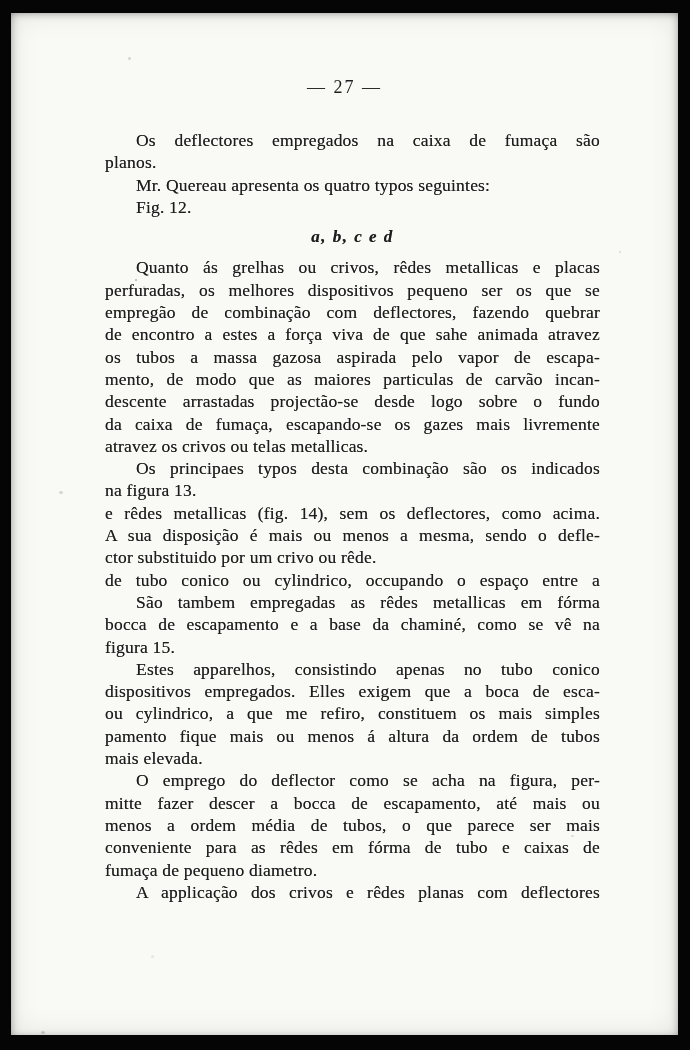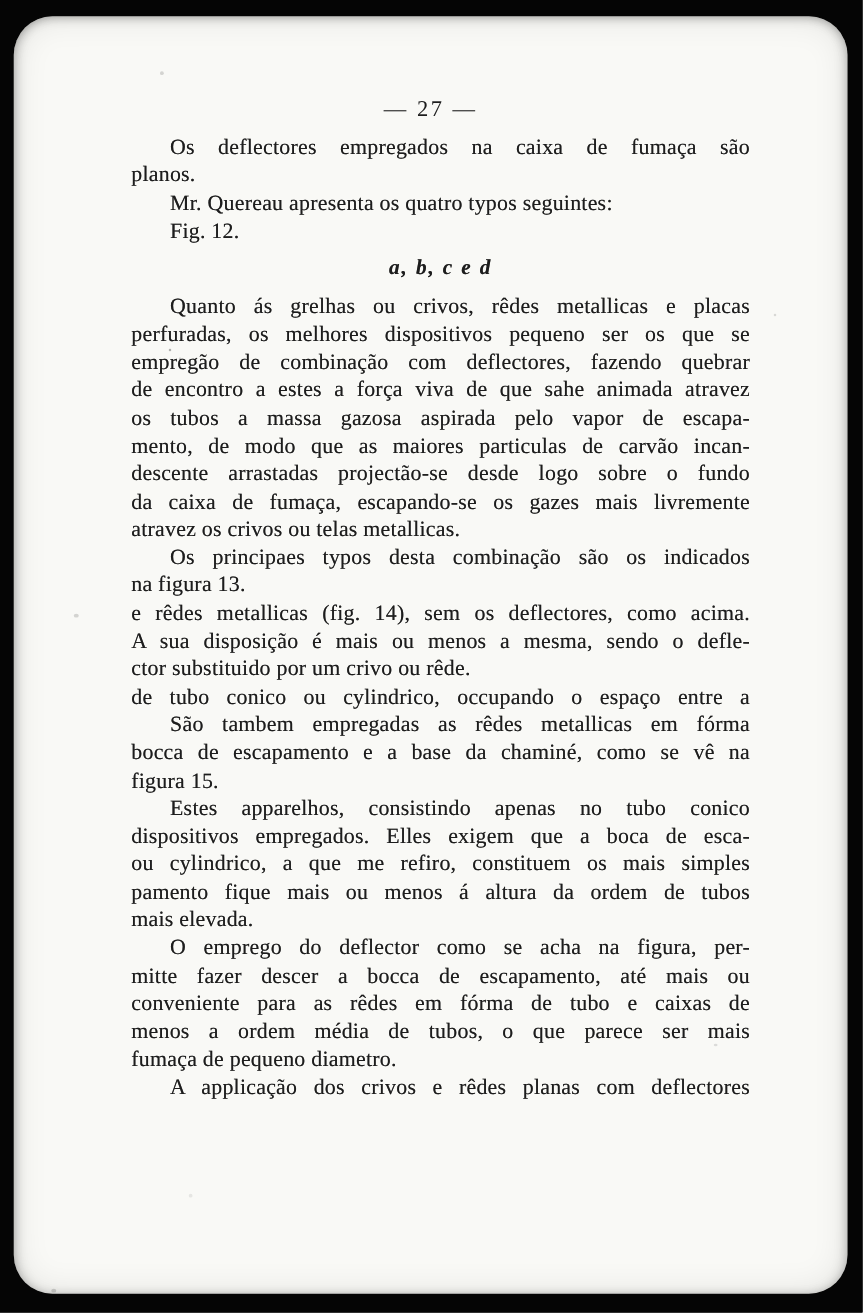--- a/index.html
+++ b/index.html
@@ -23,34 +23,33 @@
     top: 13px;
     right: 12px;
     bottom: 15px;
     background: #f9f9f6;
     box-shadow:
       inset 0 0 28px rgba(0,0,0,0.10),
       inset 4px 0 10px -4px rgba(0,0,0,0.28),
       inset -4px 0 10px -4px rgba(0,0,0,0.22),
       inset 0 4px 10px -4px rgba(0,0,0,0.22);
     color: #1d1d1d;
-    border-radius: 31px;
   }
   .page-number {
     position: absolute;
     top: 64px;
     left: 0;
     right: 0;
     text-align: center;
     font-size: 18px;
     letter-spacing: 2px;
   }
   .text-block {
     position: absolute;
-    top: 93px;
+    top: 116px;
     left: 94px;
     right: 78px;
   }
   .ln {
     font-size: 17.5px;
     line-height: 22.3px;
     letter-spacing: 0.2px;
     text-shadow: 0 0 0.5px rgba(29,29,29,0.65);
   }
   .ln.i { text-indent: 31px; }
@@ -103,22 +102,22 @@
       <div class="ln i j">São tambem empregadas as rêdes metallicas em fórma</div>
       <div class="ln j">bocca de escapamento e a base da chaminé, como se vê na</div>
       <div class="ln">figura 15.</div>
       <div class="ln i j">Estes apparelhos, consistindo apenas no tubo conico</div>
       <div class="ln j">dispositivos empregados. Elles exigem que a boca de esca-</div>
       <div class="ln j">ou cylindrico, a que me refiro, constituem os mais simples</div>
       <div class="ln j">pamento fique mais ou menos á altura da ordem de tubos</div>
       <div class="ln">mais elevada.</div>
       <div class="ln i j">O emprego do deflector como se acha na figura, per-</div>
       <div class="ln j">mitte fazer descer a bocca de escapamento, até mais ou</div>
+      <div class="ln j">menos a ordem média de tubos, o que parece ser mais</div>
       <div class="ln j">conveniente para as rêdes em fórma de tubo e caixas de</div>
-      <div class="ln j">menos a ordem média de tubos, o que parece ser mais</div>
       <div class="ln">fumaça de pequeno diametro.</div>
       <div class="ln i j">A applicação dos crivos e rêdes planas com deflectores</div>
     </div>
 
     <span class="speck" style="left:117px; top:44px;  width:3px; height:3px; opacity:.5;"></span>
     <span class="speck" style="left:124px; top:266px; width:2px; height:2px;"></span>
     <span class="speck" style="left:132px; top:273px; width:2px; height:2px; opacity:.6;"></span>
     <span class="speck" style="left:48px;  top:478px; width:4px; height:3px; opacity:.5;"></span>
     <span class="speck" style="left:608px; top:238px; width:2px; height:2px; opacity:.45;"></span>
     <span class="speck" style="left:560px; top:822px; width:3px; height:2px; opacity:.4;"></span>

